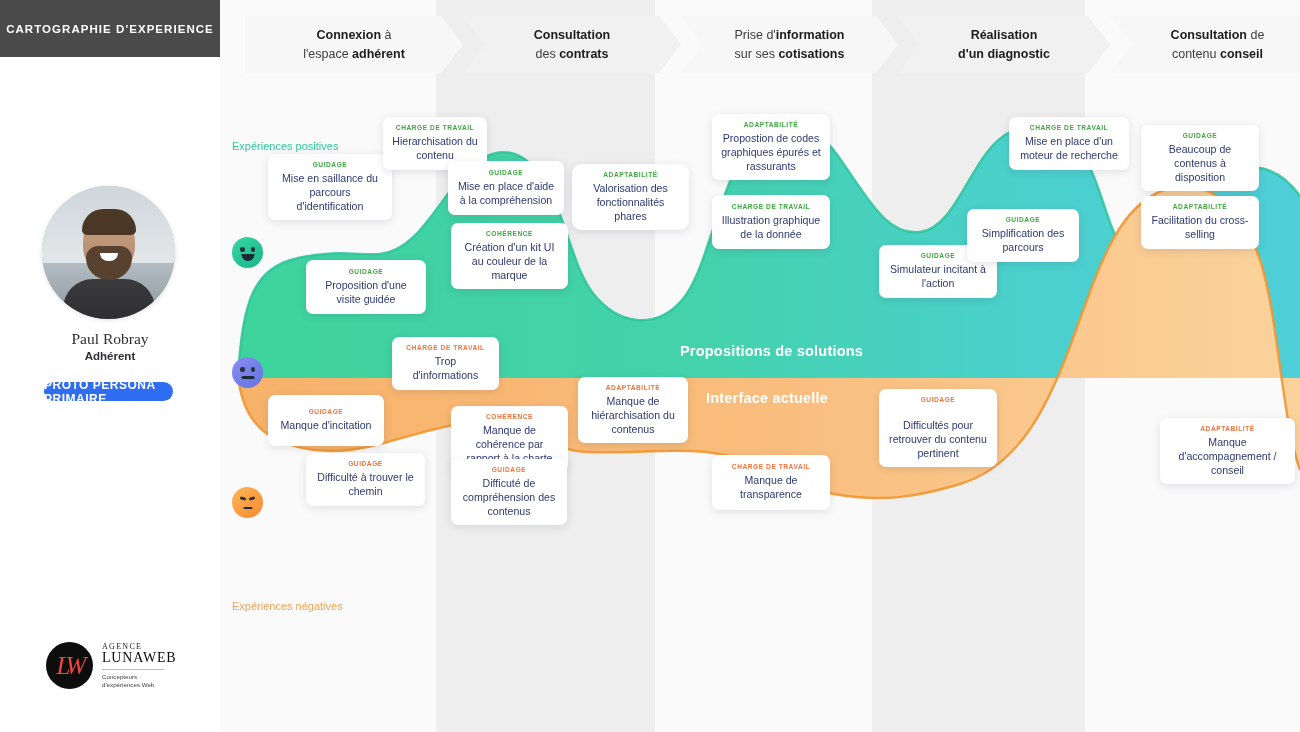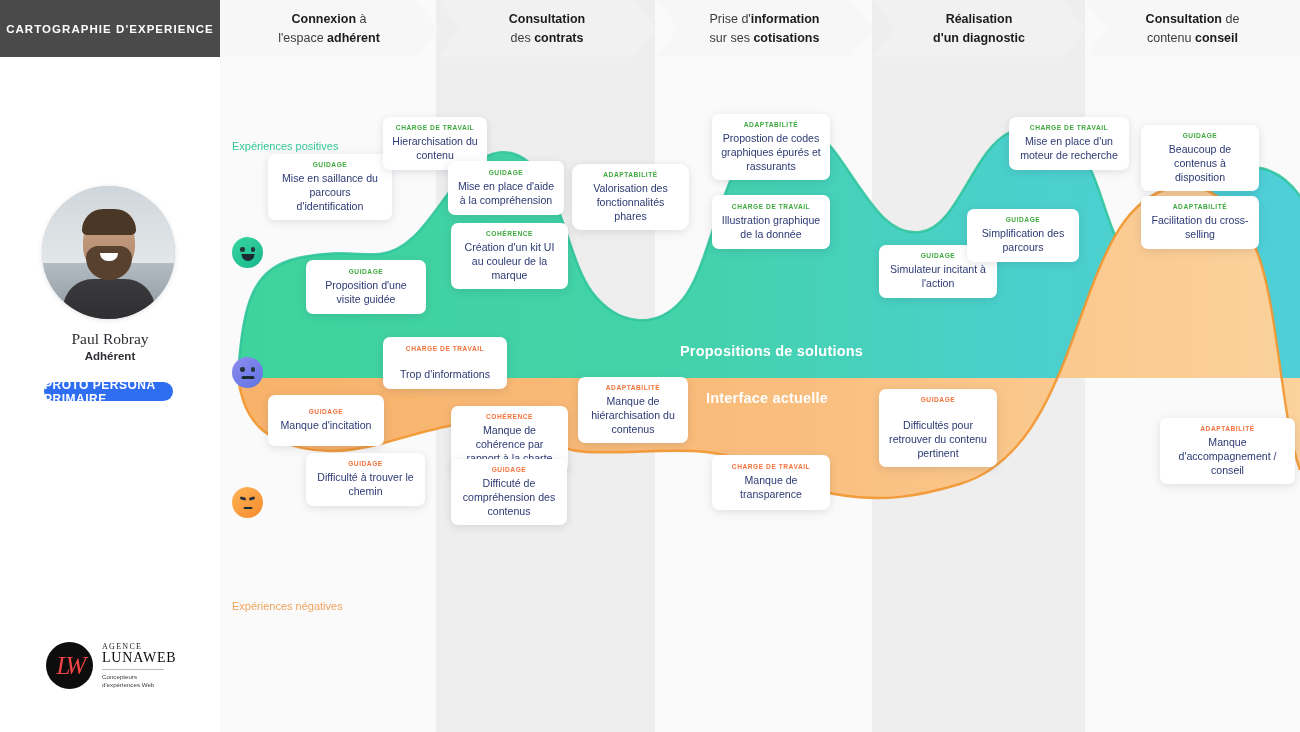--- a/index.html
+++ b/index.html
@@ -93,23 +93,23 @@
   .board { position: absolute; left: 220px; top: 0; width: 1080px; height: 732px; }
 
   
   .stripe { position: absolute; top: 0; height: 732px; }
   .stripe.light { background: #fafafa; }
   .stripe.dark  { background: #eeeeee; }
 
   
   .stages { position: absolute; left: 0; top: 0; width: 1080px; height: 57px; z-index: 4; }
   .stage {
-    position: absolute; top: 0; height: 57px;
+    position: absolute; top: 16px; height: 57px;
     display: flex; flex-direction: column; align-items: center; justify-content: center;
-    font-size: 12.5px; color: #3c3c3c; line-height: 1.45; text-align: center;
+    font-size: 12.5px; color: #3c3c3c; line-height: 1.45; text-align: center; margin-left: 25px;
   }
   .stage b { font-weight: 700; color: #1c1c1c; }
   .stage .ln { white-space: nowrap; }
   .chev {
     position: absolute; top: 0; height: 57px; width: 100%;
     clip-path: polygon(0 0, calc(100% - 22px) 0, 100% 50%, calc(100% - 22px) 100%, 0 100%, 22px 50%);
   }
   .chev.c0 { clip-path: polygon(0 0, calc(100% - 22px) 0, 100% 50%, calc(100% - 22px) 100%, 0 100%); }
   .chev.a { background: #f7f7f7; }
   .chev.b { background: #f1f1f1; }
@@ -328,21 +328,21 @@
         <div class="card pos" style="left: 921px; top: 125px; width: 118px; min-height: 52px;">
           <div class="tag">GUIDAGE</div>
           <div class="body">Beaucoup de contenus à disposition</div>
         </div>
         <div class="card pos" style="left: 921px; top: 196px; width: 118px; min-height: 52px;">
           <div class="tag">ADAPTABILITÉ</div>
           <div class="body">Facilitation du cross-selling</div>
         </div>
       </div>
     <div id="neg-cards">
-        <div class="card neg" style="left: 163px; top: 337px; width: 124px; min-height: 52px; gap: 12px;">
+        <div class="card neg" style="left: 172px; top: 337px; width: 107px; min-height: 52px;">
           <div class="tag">CHARGE DE TRAVAIL</div>
           <div class="body">Trop d'informations</div>
         </div>
         <div class="card neg" style="left: 48px; top: 395px; width: 116px; min-height: 51px;">
           <div class="tag">GUIDAGE</div>
           <div class="body">Manque d'incitation</div>
         </div>
         <div class="card neg" style="left: 231px; top: 406px; width: 117px; min-height: 54px;">
           <div class="tag">COHÉRENCE</div>
           <div class="body">Manque de cohérence par rapport à la charte</div>

